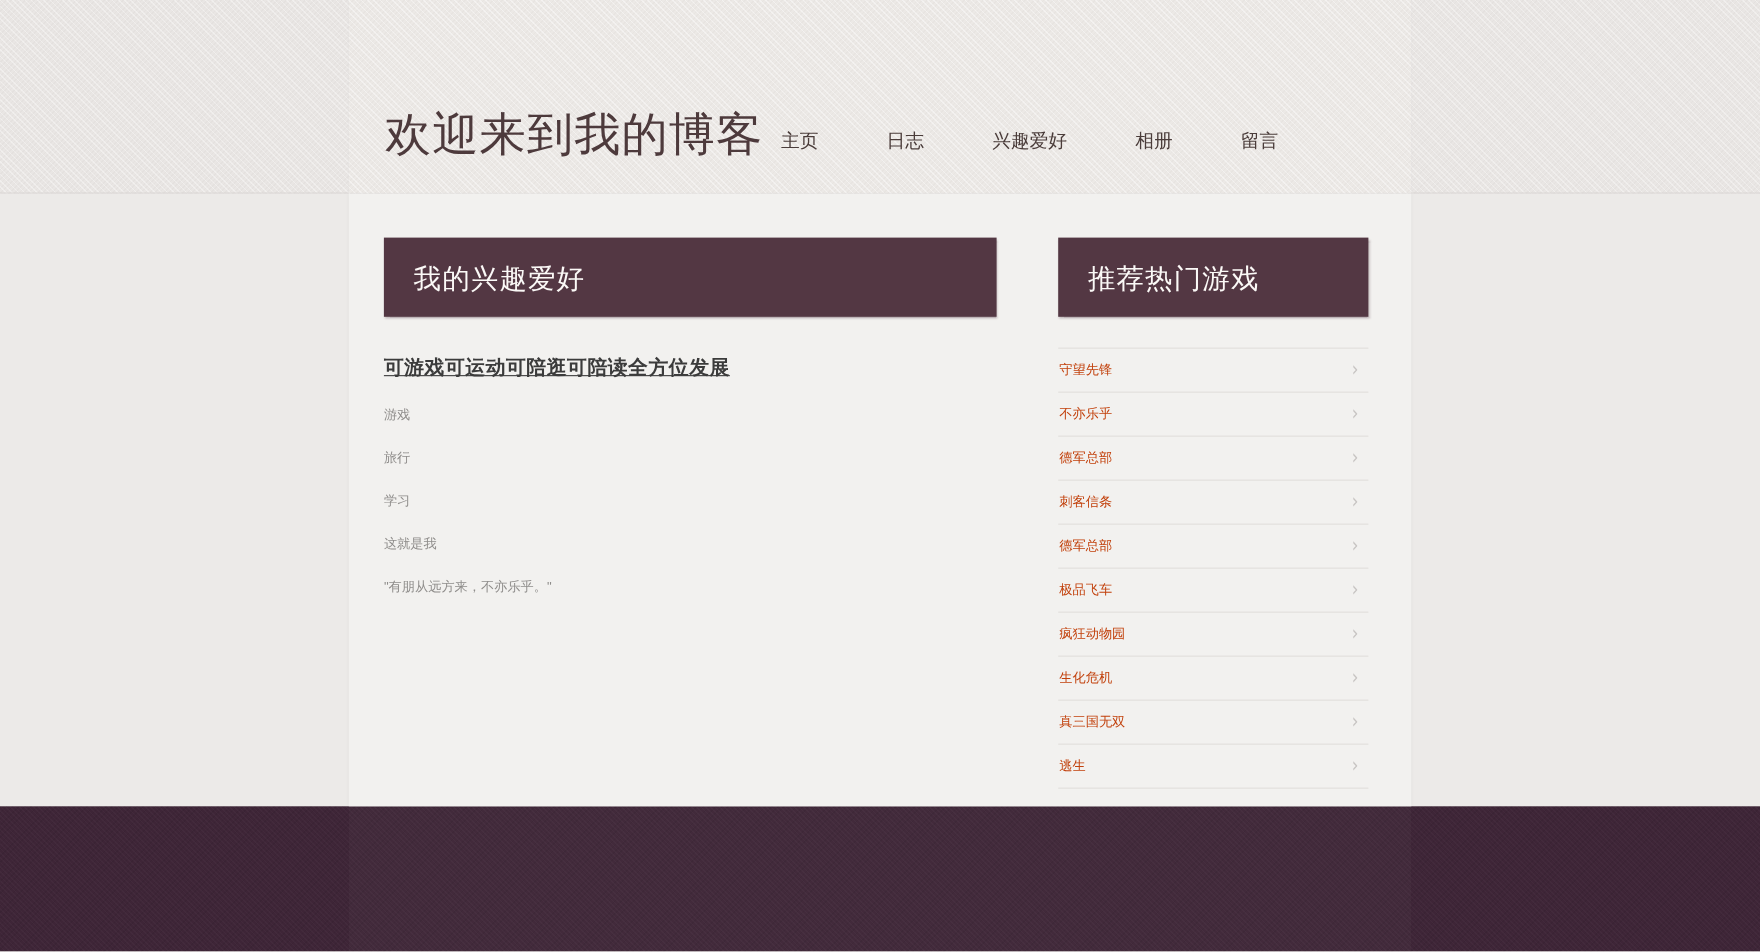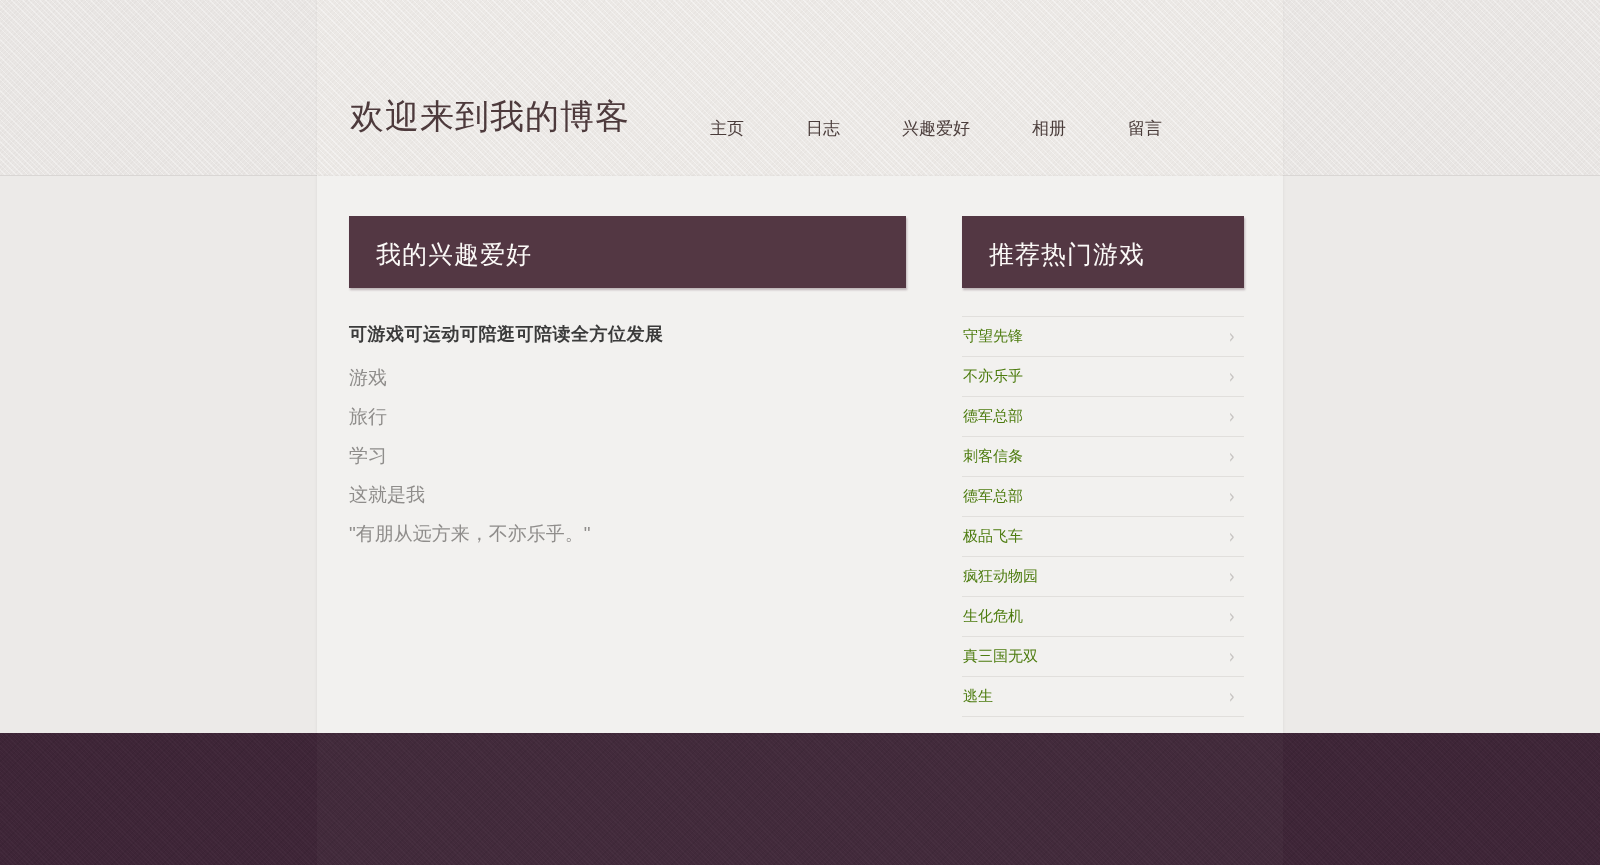--- a/index.html
+++ b/index.html
@@ -28,21 +28,21 @@
   .header-band .container {
     background-color: #ece9e6;
     background-image:
       repeating-linear-gradient(45deg,  rgba(255,255,255,0.4) 0 1px, transparent 1px 4px),
       repeating-linear-gradient(-45deg, rgba(120,110,105,0.035) 0 1px, transparent 1px 3px);
     box-shadow: 1px 0 2px rgba(0,0,0,0.03), -1px 0 2px rgba(0,0,0,0.03);
   }
   .site-title {
     position: absolute; left: 33px; top: 94px;
     margin: 0;
-    font-size: 34px; font-weight: 400;
+    font-size: 42px; font-weight: 400;
     color: #4d3a3c;
     letter-spacing: 1px;
     white-space: nowrap;
   }
   .main-nav {
     position: absolute; left: 393px; top: 117px;
     display: flex;
   }
   .nav-item {
     font-size: 17px;
@@ -78,46 +78,47 @@
     padding-left: 27px;
     letter-spacing: 1px;
     box-shadow: 1px 2px 2px rgba(70,40,55,0.30);
   }
   .hobbies-heading {
     margin: 34px 0 0 0;
     font-size: 18px;
     font-weight: bold;
     color: #3b3b3b;
     letter-spacing: 0.5px;
+    text-decoration: underline;
   }
   .hobby-list {
     list-style: none;
     margin: 25px 0 0 0; padding: 0;
   }
   .hobby-item {
-    font-size: 19px;
+    font-size: 12px;
     color: #8f8d8b;
     height: 13px; line-height: 13px;
     margin-bottom: 26px;
   }
   .game-list {
     list-style: none;
     margin: 28px 0 0 0; padding: 0;
     border-top: 1px solid #e1dfdc;
   }
   .game-row {
     height: 40px;
     display: flex; align-items: center; justify-content: space-between;
     border-bottom: 1px solid #e1dfdc;
     padding: 0 8px 0 1px;
     cursor: pointer;
   }
   .game-name {
-    font-size: 15px;
-    color: #4d7c0f;
+    font-size: 12px;
+    color: #c2410c;
   }
   .chevron {
     font-size: 19px;
     line-height: 1;
     color: #c7c4c2;
     font-family: "DejaVu Sans", sans-serif;
     transform: scaleX(0.8);
   }
 
   

